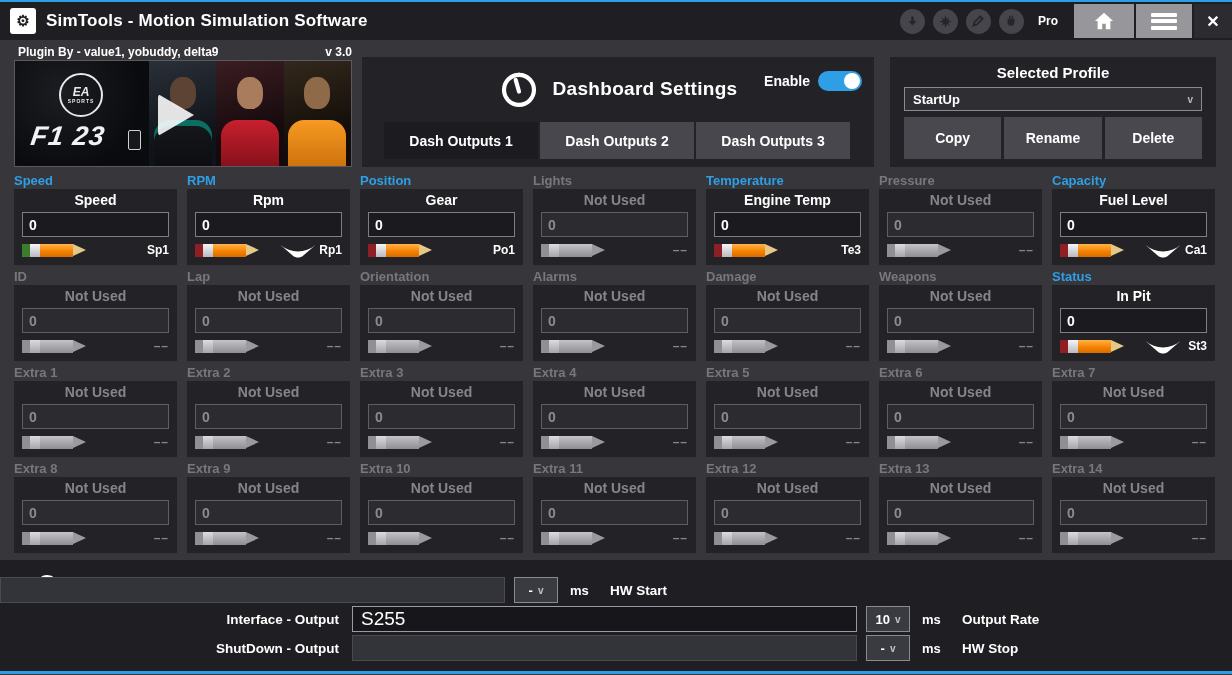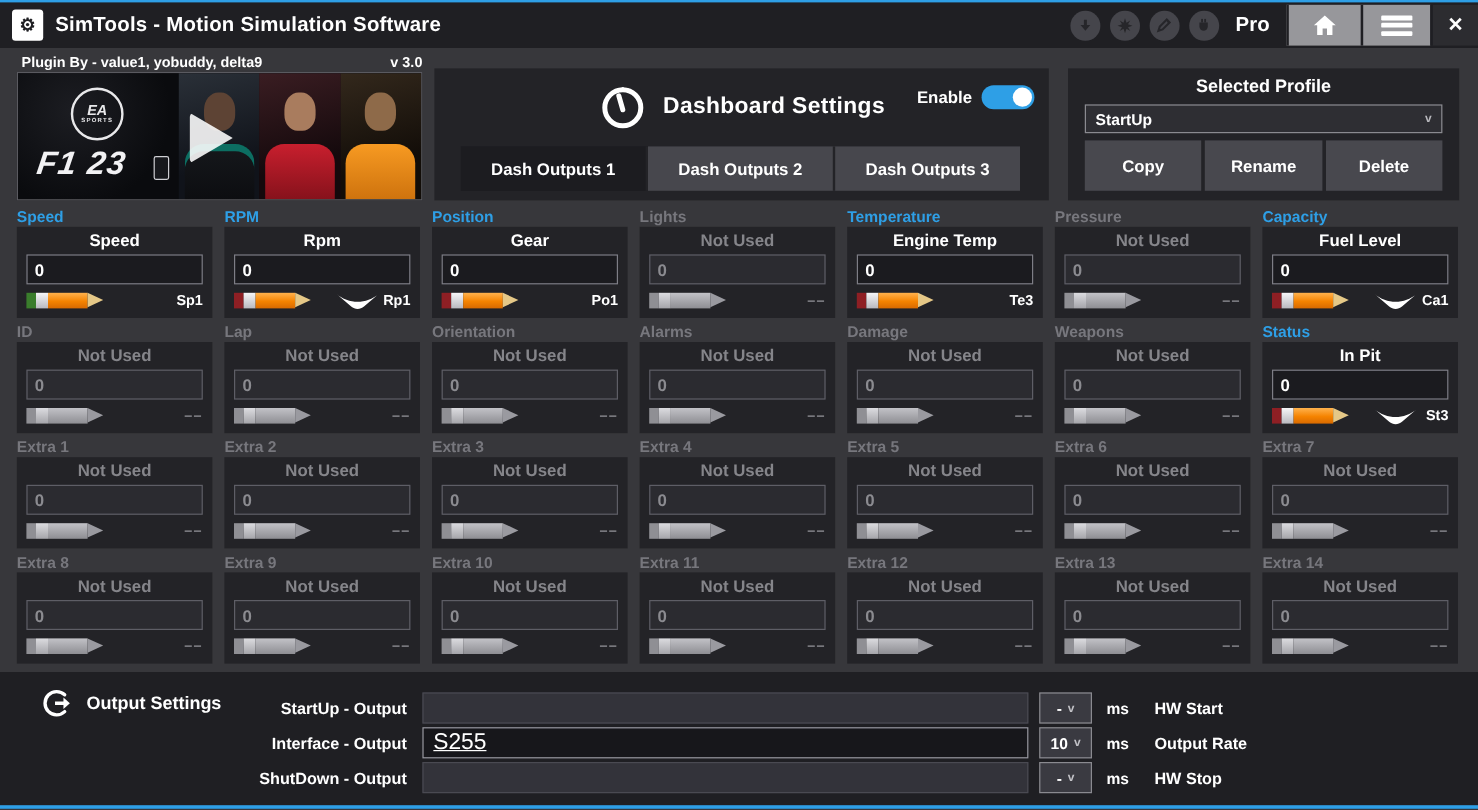--- a/index.html
+++ b/index.html
@@ -7,21 +7,21 @@
   body { font-family:"Liberation Sans", sans-serif; font-weight:bold; color:#fff; position:relative; }
   .window { position:absolute; inset:0; background:#37373b; }
 
   
   .titlebar { position:absolute; top:0; left:0; right:0; height:40px; background:#1f1f23; border-top:2px solid #2e9fe6; display:flex; align-items:center; }
   .app-logo { width:26px; height:26px; margin-left:10px; background:#fff; border-radius:3px; display:flex; align-items:center; justify-content:center; color:#1f1f23; font-size:15px; }
   .app-title { font-size:17px; margin-left:10px; letter-spacing:.2px; }
   .tb-right { margin-left:auto; display:flex; align-items:center; height:100%; }
   .tb-circle { width:25px; height:25px; border-radius:50%; background:#45454b; margin-right:8px; display:flex; align-items:center; justify-content:center; }
   .tb-circle svg { display:block; }
-  .pro { font-size:17px; margin:0 14px 0 6px; }
+  .pro { font-size:12px; margin:0 14px 0 6px; }
   .tb-btn { width:62px; height:34px; background:#97979b; border-left:2px solid #1f1f23; display:flex; align-items:center; justify-content:center; }
   .tb-btn.menu { width:58px; }
   .tb-btn.close { width:40px; background:#2c2c30; color:#fff; font-size:16px; }
   .hamburger span { display:block; width:26px; height:4px; background:#fff; margin:2.5px 0; border-radius:1px; }
 
   
   .plugin-head { position:absolute; left:18px; top:45px; width:334px; display:flex; justify-content:space-between; font-size:12px; }
   .banner { position:absolute; left:14px; top:60px; width:338px; height:107px; background:#0b0b0e; border:1px solid #5a5a60; display:flex; overflow:hidden; }
   .logo-zone { width:135px; height:100%; background:radial-gradient(circle at 35% 30%, #1c1d22 0%, #0a0b0e 70%); position:relative; }
   .ea-badge { position:absolute; left:44px; top:12px; width:44px; height:44px; border:2px solid #e8e8ea; border-radius:50%; display:flex; flex-direction:column; align-items:center; justify-content:center; color:#e8e8ea; }
@@ -90,21 +90,21 @@
   .cell.off .p-tip { border-left-color:#9a9aa0; }
   .widget-icon { margin-left:18px; }
   .widget-icon.hid { visibility:hidden; }
 
   
   .outbar { position:absolute; left:0; right:0; top:560px; height:114px; background:#1f1f23; border-bottom:3px solid #2e9fe6; }
   .out-head { position:absolute; left:34px; top:12px; display:flex; align-items:center; gap:10px; font-size:15px; }
   .out-rows { position:absolute; left:0; right:0; top:17px; }
   .out-row { display:flex; align-items:center; height:26px; margin-bottom:3px; }
   .out-label { width:352px; text-align:right; padding-right:13px; font-size:13.5px; }
-  .out-input { width:505px; height:26px; background:#33333a; border:1px solid #4a4a52; color:#fff; font-family:"Liberation Sans",sans-serif; font-weight:bold; font-size:14px; padding-left:8px; outline:none;text-decoration:underline; }
+  .out-input { width:505px; height:26px; background:#33333a; border:1px solid #4a4a52; color:#fff; font-family:"Liberation Sans",sans-serif; font-weight:bold; font-size:14px; padding-left:8px; outline:none; }
   .out-input.big { background:#17171b; border-color:#9a9aa2; font-size:19px; font-weight:normal; }
   .rate-select { width:44px; height:26px; margin-left:9px; background:#3a3a41; border:1px solid #8a8a90; display:flex; align-items:center; justify-content:center; gap:5px; font-size:13px; }
   .rate-select .chev { font-size:10px; color:#c2c2c7; }
   .ms { margin-left:12px; font-size:13px; width:26px; }
   .tag { margin-left:14px; font-size:13.5px; }
 </style>
 </head>
 <body>
 
 <div class="window">
@@ -787,21 +787,20 @@
     <div class="out-head">
       <svg width="28" height="28" viewBox="0 0 26 26">
         <path d="M18.5 6.5 A9 9 0 1 0 18.5 19.5" fill="none" stroke="#fff" stroke-width="2.6" stroke-linecap="round"></path>
         <line x1="11" y1="13" x2="19" y2="13" stroke="#fff" stroke-width="2.6"></line>
         <path d="M17.5 8.5 L22.5 13 L17.5 17.5 Z" fill="#fff"></path>
       </svg>
       <span>Output Settings</span>
     </div>
     <div class="out-rows">
       <div class="out-row">
-        <div class="out-label">StartUp - Output</div>
         <input class="out-input" value="" style="">
         <div class="rate-select">
           <span>-</span>
           <span class="chev">v</span>
         </div>
         <div class="ms">ms</div>
         <div class="tag">HW Start</div>
       </div>
       <div class="out-row">
         <div class="out-label">Interface - Output</div>

